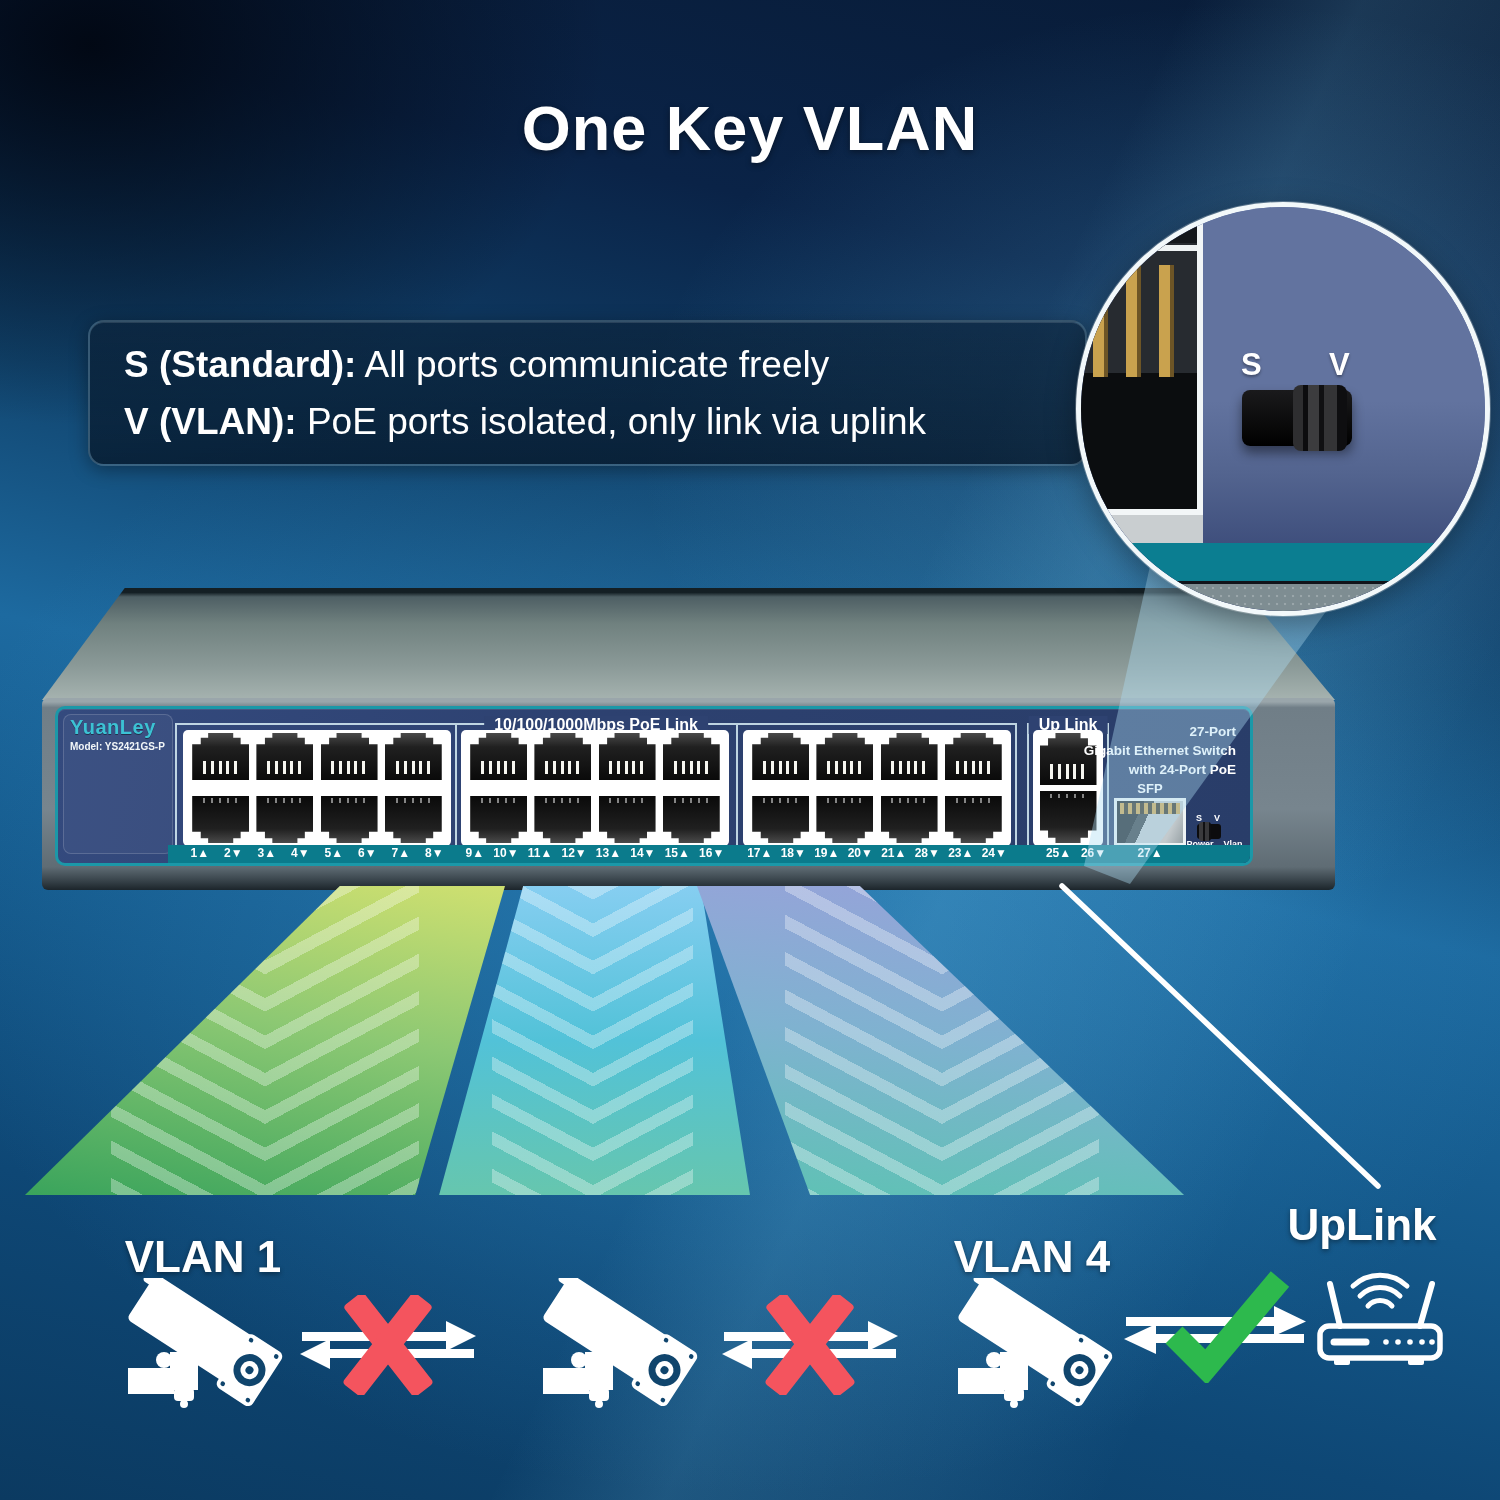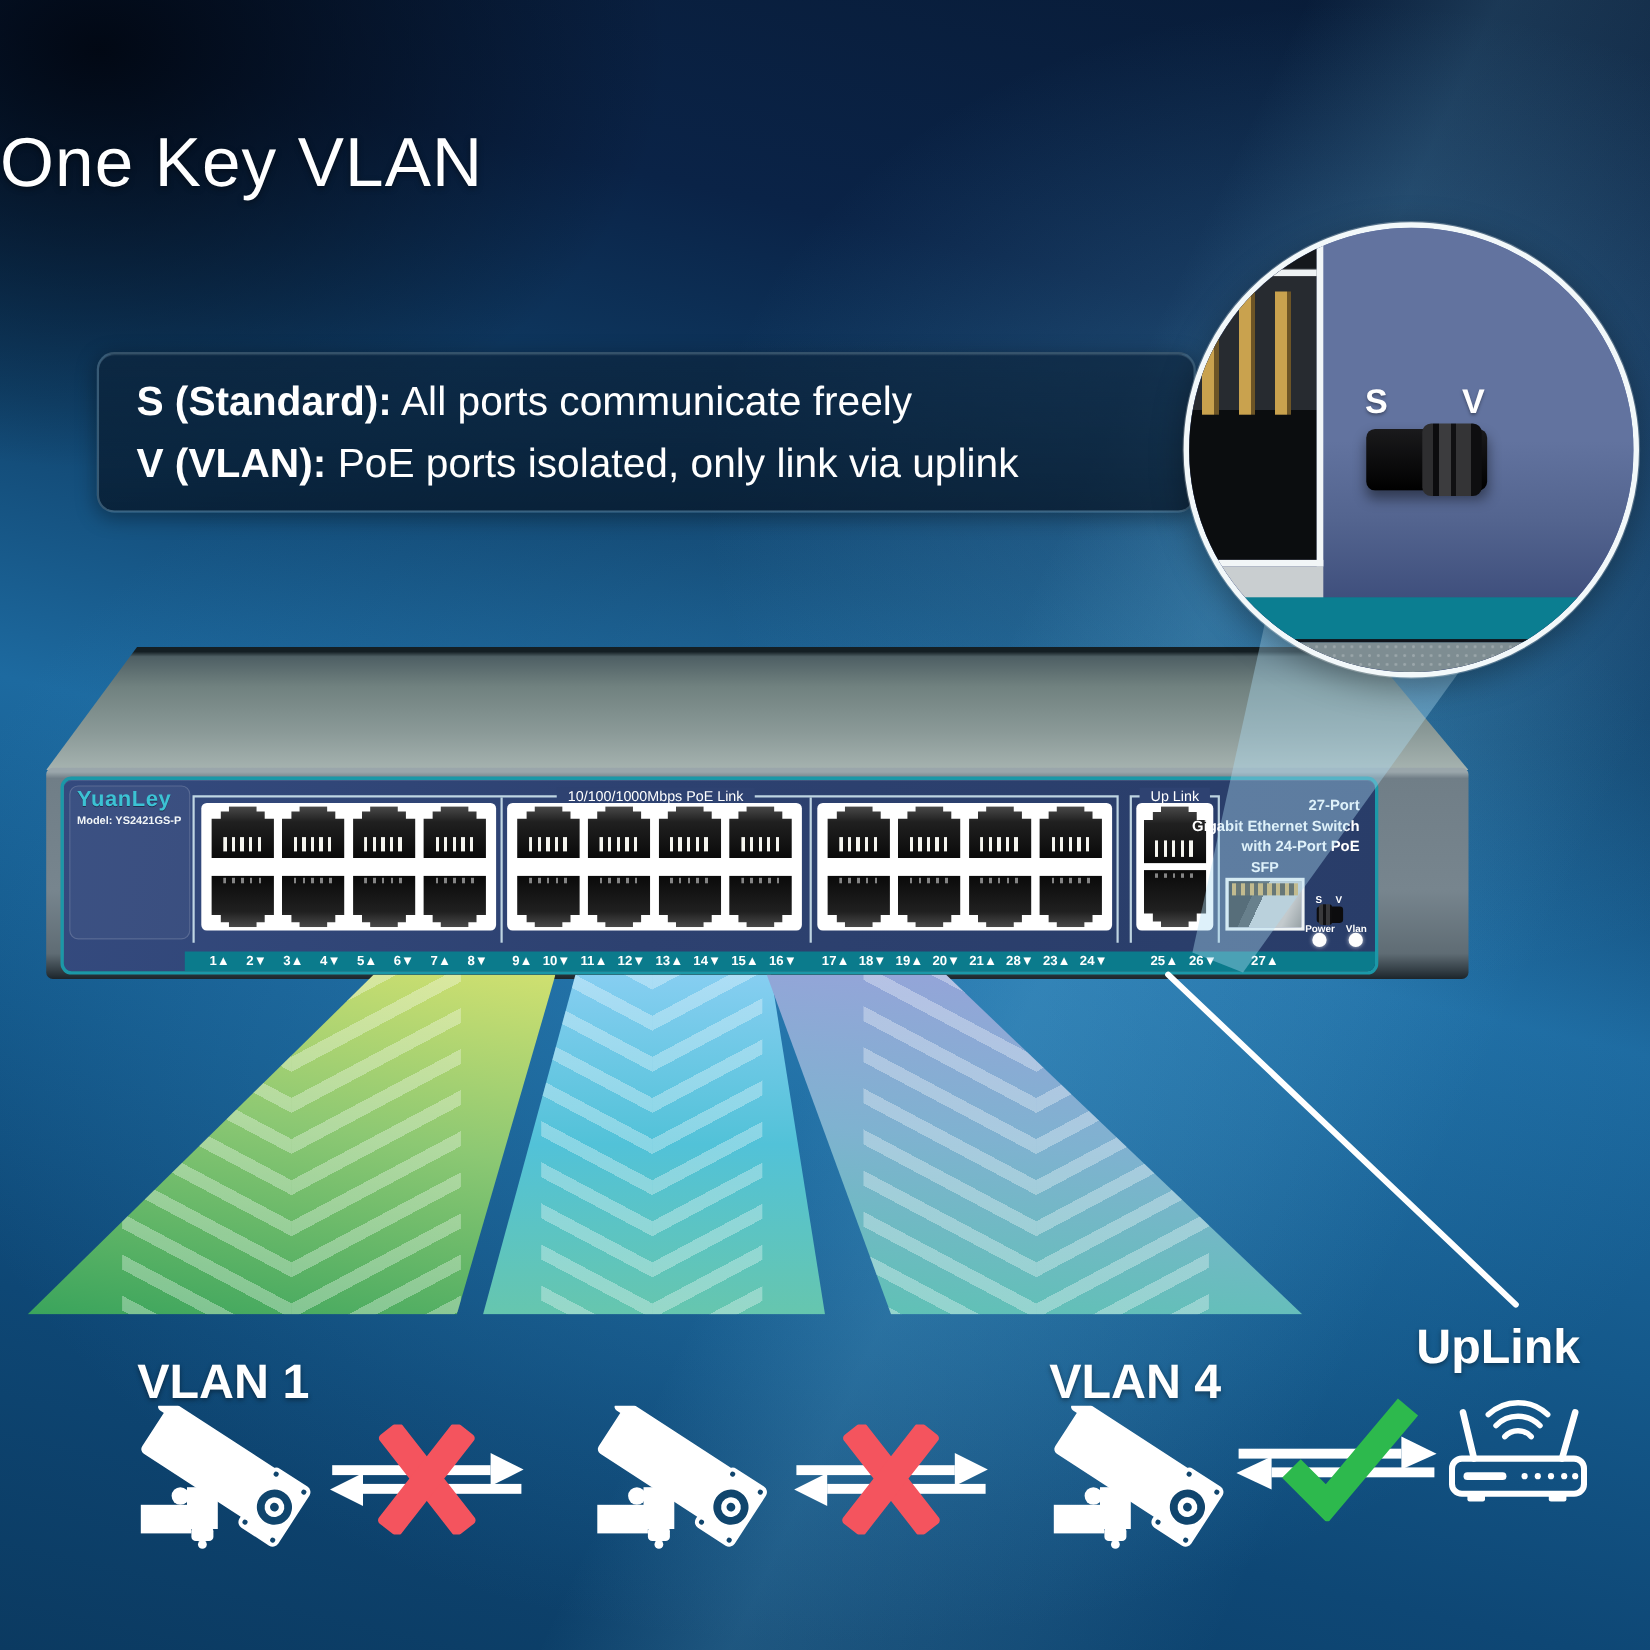--- a/index.html
+++ b/index.html
@@ -6,48 +6,48 @@
   .stage{position:relative;width:1500px;height:1500px;overflow:hidden;
     font-family:"Liberation Sans", sans-serif;color:#fff;
     background:
       radial-gradient(760px 560px at 6% 3%, rgba(1,6,16,.92), rgba(1,6,16,0) 68%),
       linear-gradient(115deg, rgba(0,0,0,0) 54%, rgba(125,205,240,.16) 62%, rgba(125,205,240,.08) 74%, rgba(0,0,0,0) 82%),
       radial-gradient(950px 720px at 82% 30%, rgba(90,180,230,.32), rgba(0,0,0,0) 62%),
       radial-gradient(1250px 900px at 50% 60%, rgba(52,142,198,.50), rgba(0,0,0,0) 66%),
       linear-gradient(193deg, #081b36 0%, #0a2347 20%, #11456f 38%, #1d6aa0 52%, #14588a 68%, #0e4775 82%, #0b3a61 100%);}
   .abs{position:absolute;}
   
-  .title{left:0;right:0;top:112px;font-size:63px;font-weight:normal;letter-spacing:1px;
+  .title{left:0;right:0;top:92px;text-align:center;font-size:63px;font-weight:bold;letter-spacing:1px;
     text-shadow:0 2px 6px rgba(0,0,0,.4);}
   .info-box{left:88px;top:320px;width:995px;height:142px;border-radius:16px;
     background:linear-gradient(180deg, rgba(12,34,56,.60), rgba(5,18,34,.72));
     border:2px solid rgba(150,200,228,.32);
     box-shadow:0 4px 18px rgba(0,0,0,.35), inset 0 1px 0 rgba(255,255,255,.12);}
   .info-line{position:absolute;left:34px;font-size:37px;white-space:nowrap;}
   .info-line b{font-weight:bold;}
   .il1{top:22px;} .il2{top:79px;}
   
   .top-face{left:42px;top:588px;width:1293px;height:112px;
     clip-path:polygon(6.4% 0, 92.8% 0, 100% 100%, 0 100%);
     background:linear-gradient(180deg,#141f24 0 4%,#4e5f64 8%,#70817f 32%,#8b9a98 70%,#a6b3b0 100%);}
   .bezel{left:42px;top:698px;width:1293px;height:192px;border-radius:6px;
     background:linear-gradient(180deg,#9aa6ab 0 2%,#707e87 5%,#77858e 58%,#5f6c74 88%,#333e45 96%,#1c252b 100%);}
-  .face{position:absolute;left:13px;top:8px;width:1198px;height:180px;border-radius:10px;overflow:hidden;
+  .face{position:absolute;left:13px;top:8px;width:1198px;height:160px;border-radius:10px;overflow:hidden;
     background:linear-gradient(100deg,#344a7e 0%,#2d4170 45%,#293d69 100%);
     border:3px solid #1b98a8;box-sizing:border-box;
     box-shadow:inset 0 1px 0 rgba(255,255,255,.10);}
   .brand-panel{position:absolute;left:5px;top:5px;width:108px;height:138px;border-radius:8px;
     border:1px solid rgba(255,255,255,.16);background:rgba(255,255,255,.04);}
   .brand{position:absolute;left:12px;top:7px;font-size:20px;font-weight:bold;letter-spacing:.5px;color:#3cc2d4;
     text-shadow:0 1px 0 rgba(0,0,0,.4);}
   .model{position:absolute;left:12px;top:32px;font-size:10px;font-weight:bold;color:#f2f6f8;}
   .pframe{position:absolute;top:14px;height:134px;border:2px solid rgba(216,238,246,.85);border-bottom:none;box-sizing:border-box;}
   .pframe .divider{position:absolute;top:0;bottom:0;width:2px;background:rgba(216,238,246,.85);}
   .pframe-label{position:absolute;top:-9px;left:50%;transform:translateX(-50%);background:#2e4271;
-    padding:0 10px;font-size:13px;font-weight:normal;white-space:nowrap;}
+    padding:0 10px;font-size:16px;font-weight:bold;white-space:nowrap;}
   .f1{left:117px;width:842px;}
   .fup{left:969px;width:82px;}
   .pblock{position:absolute;top:21px;height:116px;background:#fff;border-radius:5px;
     display:flex;flex-direction:column;justify-content:space-between;padding:3px 2px;box-sizing:border-box;}
   .b1{left:125px;width:268px;} .b2{left:403px;width:268px;} .b3{left:685px;width:268px;}
   .bup{left:975px;width:70px;}
   .prow{display:flex;justify-content:space-evenly;}
   .port{position:relative;width:57px;height:47px;}
   .port.tall{height:52px;}
   .pbody{position:absolute;inset:0;

